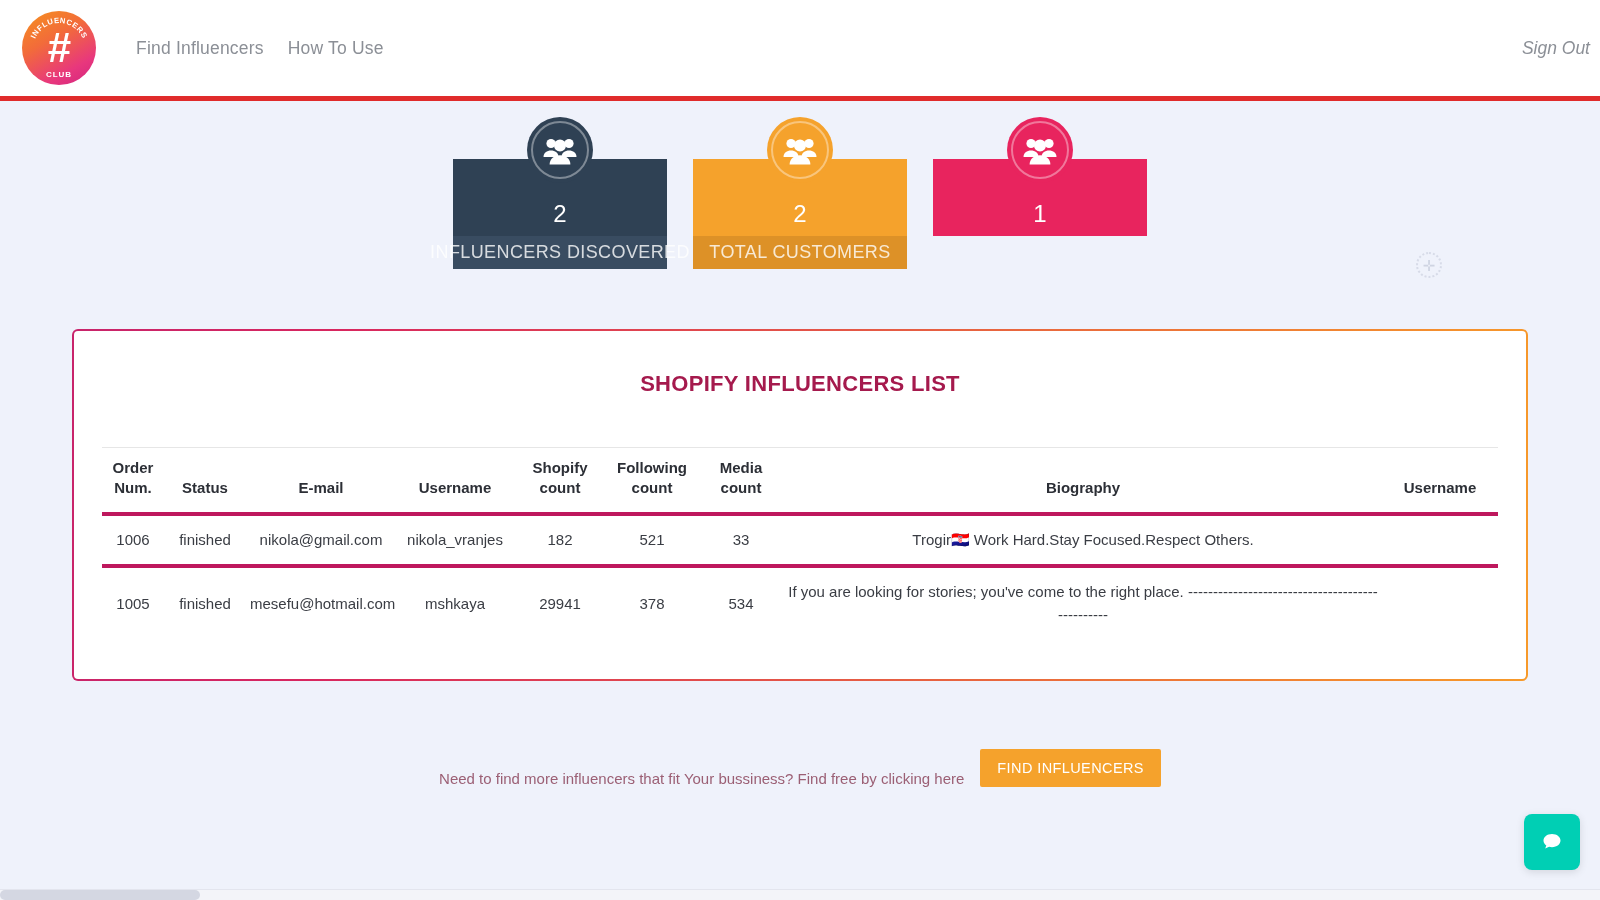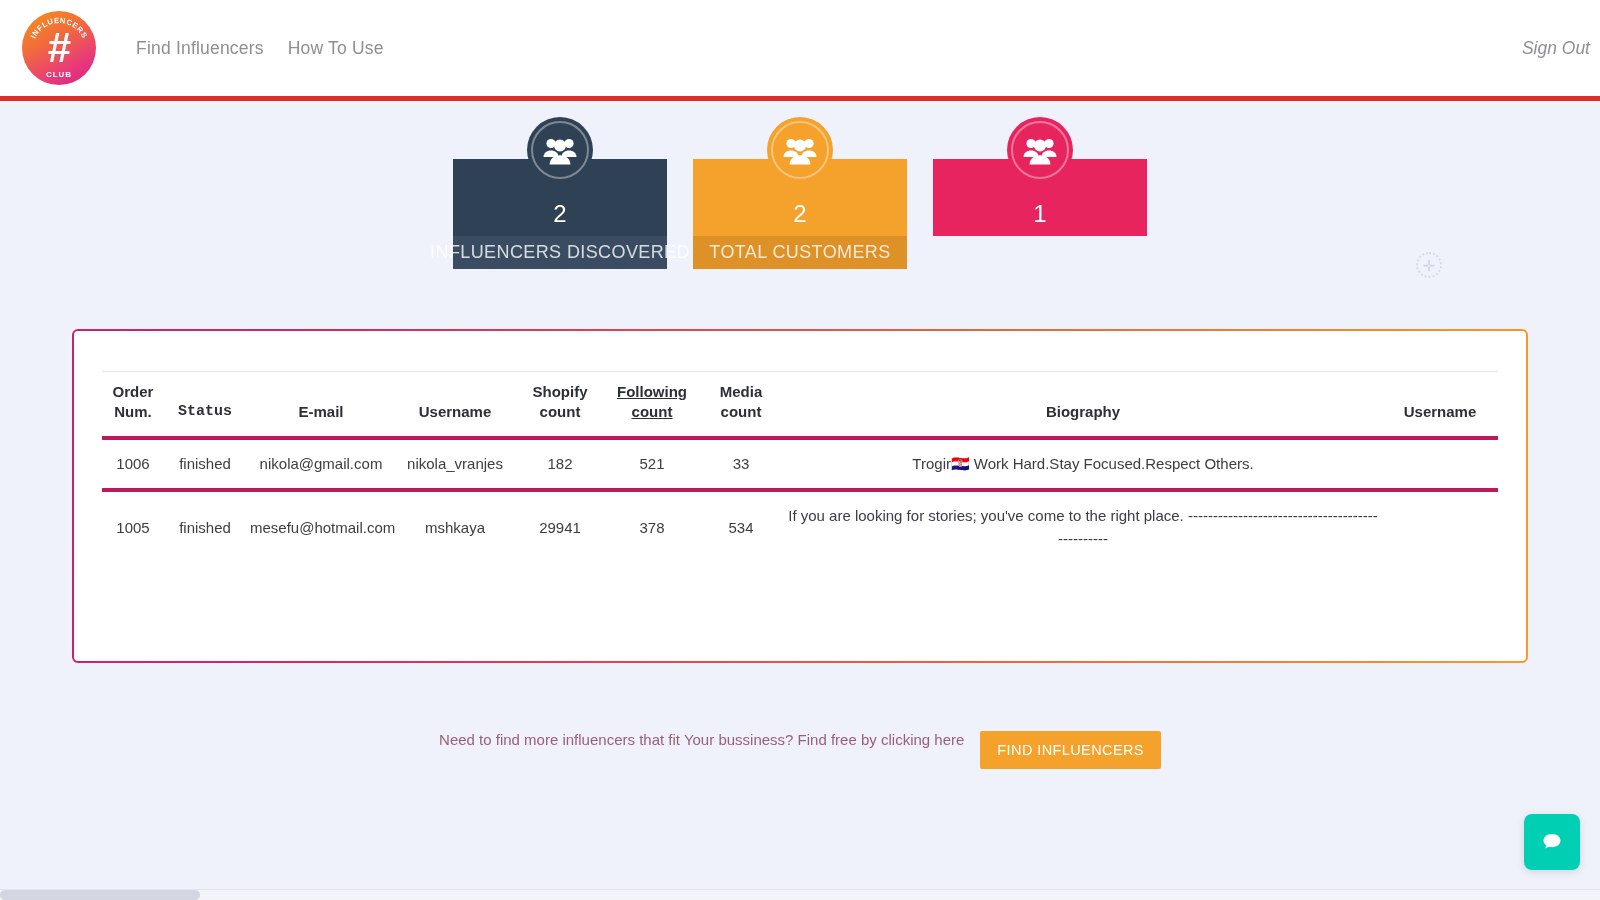--- a/index.html
+++ b/index.html
@@ -235,35 +235,35 @@
   table.inf-table tbody td {
     font-size: 15px;
     color: #3a3d44;
     padding: 13px 4px;
     border-top: 4px solid #be185d;
     text-align: center;
     vertical-align: middle;
     line-height: 1.5;
   }
   .col-order    { width: 62px; }
-  .col-status   { width: 82px; font-family: Liberation Mono, monospace; }
+  .col-status   { width: 82px; }
   .col-email    { width: 150px; }
   .col-username { width: 118px; }
   .col-follower { width: 92px; }
-  .col-following{ width: 92px; text-decoration: underline; }
+  .col-following{ width: 92px; }
   .col-media    { width: 86px; }
   .col-bio      { width: auto; }
   .col-category { width: 116px; }
 
   .bio-cell { word-wrap: break-word; overflow-wrap: anywhere; }
 
   
   .cta-row {
     display: flex;
-    align-items: flex-start;
+    align-items: flex-end;
     justify-content: center;
     gap: 16px;
     margin-top: 68px;
   }
   .cta-text {
     font-size: 15px;
     color: #9b5f74;
   }
   .cta-button {
     background: #f5a22c;
@@ -389,20 +389,21 @@
     <div class="stat-body" style="background:#e8245e">
       <span class="stat-value">1</span>
     </div>
   </div>
 </div>
 
 <div class="ghost-handle">✛</div>
 
 <div class="panel-wrap">
   <div class="panel">
+    <div class="panel-title">SHOPIFY INFLUENCERS LIST</div>
 
     <table class="inf-table">
       <thead>
         <tr>
           <th class="col-order">
             <span>Order</span><br>
             <span>Num.</span>
           </th>
           <th class="col-status">Status</th>
           <th class="col-email">E-mail</th>

